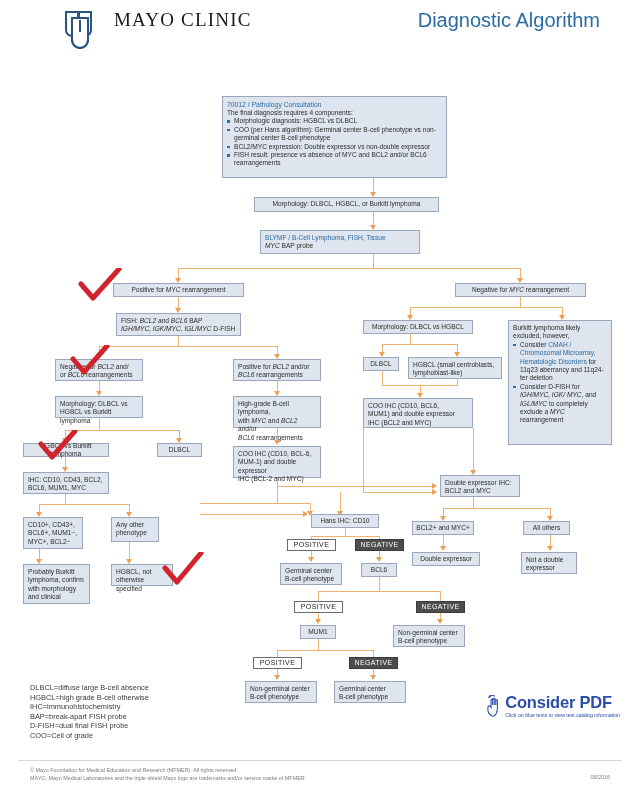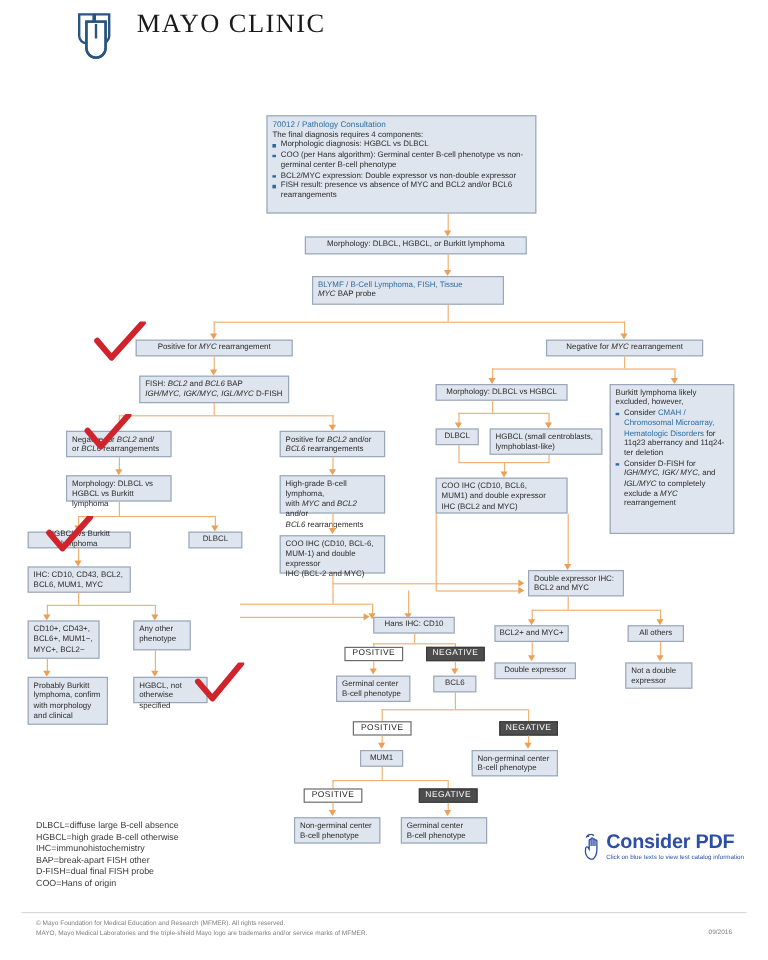--- a/index.html
+++ b/index.html
@@ -6,21 +6,21 @@
   body{
     width:640px;height:800px;position:relative;overflow:hidden;
     background:#ffffff;
     font-family:"Liberation Sans", sans-serif;
     color:#333;
   }
   
   #header{position:absolute;left:0;top:0;width:640px;height:64px;}
   #logo-shield{position:absolute;left:62px;top:8px;width:46px;height:46px;}
   #logo-text{position:absolute;left:114px;top:10px;}
-  #logo-mayo-clinic{font-family:"Liberation Serif", serif;font-size:22px;letter-spacing:1.2px;color:#1a1a1a;line-height:20px;}
+  #logo-mayo-clinic{font-family:"Liberation Serif", serif;font-size:19px;letter-spacing:1.2px;color:#1a1a1a;line-height:20px;}
   #logo-mml{font-size:12.5px;font-weight:bold;color:#111;line-height:15px;margin-top:1px;letter-spacing:-0.1px;}
   #title-block{position:absolute;right:40px;top:8px;text-align:right;color:#2b6ca3;font-size:20px;line-height:25px;}
   .title-line{white-space:nowrap;}
 
   
   .node{
     position:absolute;
     background:#dfe5ee;
     border:1px solid #9aa7ba;
     box-sizing:border-box;
@@ -81,20 +81,21 @@
       <path d="M17 4 h12 v18 a6 6 0 0 1 -12 0 z"></path>
       <path d="M10 10 h16 v22 a8 8 0 0 1 -16 0 z" fill="#ffffff"></path>
     </g>
     <path d="M10 10 h16 v22 a8 8 0 0 1 -16 0 z" fill="none" stroke="#2a5580" stroke-width="2"></path>
     <path d="M18 12 v12" stroke="#2a5580" stroke-width="2"></path>
   </svg>
   <div id="logo-text">
     <div id="logo-mayo-clinic">MAYO CLINIC</div>
   </div>
   <div id="title-block">
+    <div class="title-line">Diagnostic Algorithm</div>
   </div>
 </div>
 
 <div class="node" style="left:222px;top:96px;width:225px;height:82px;">
   <div class="bl" style="font-size:6.8px;line-height:9px;">70012 / Pathology Consultation</div>
   <div>The final diagnosis requires 4 components:</div>
   <ul class="bullets">
     <li>Morphologic diagnosis: HGBCL vs DLBCL</li>
     <li>COO (per Hans algorithm): Germinal center B-cell phenotype vs non-germinal center B-cell phenotype</li>
     <li>BCL2/MYC expression: Double expressor vs non-double expressor</li>
@@ -414,23 +415,23 @@
 </div>
 <div class="node" style="left:521px;top:552px;width:56px;height:22px;">
   <div>Not a double</div>
   <div>expressor</div>
 </div>
 
 <div id="legend">
   <div>DLBCL=diffuse large B-cell absence</div>
   <div>HGBCL=high grade B-cell otherwise</div>
   <div>IHC=immunohistochemistry</div>
-  <div>BAP=break-apart FISH other</div>
+  <div>BAP=break-apart FISH probe</div>
   <div>D-FISH=dual final FISH probe</div>
-  <div>COO=Hans of origin</div>
+  <div>COO=Cell of grade</div>
 </div>
 
 <div id="clickable">
   <svg id="hand-icon" viewBox="0 0 18 22">
     <path d="M7 21 C3 19 2.5 15 3 12 C3.2 10.6 4.6 10.3 5.2 11.3 L6 12.6 V5.2 C6 4.2 7.6 4.2 7.6 5.2 V10 V4 C7.6 3 9.2 3 9.2 4 V10 V4.8 C9.2 3.8 10.8 3.8 10.8 4.8 V10 V5.6 C10.8 4.6 12.4 4.6 12.4 5.6 V13 C12.4 17 11 19.6 9 21 Z" fill="none" stroke="#2b4ea8" stroke-width="1.1"></path>
     <path d="M3.5 3 A4 4 0 0 1 10 1.4" fill="none" stroke="#2b4ea8" stroke-width="1.1"></path>
     <circle cx="5" cy="1.6" r="1" fill="#2b4ea8"></circle>
   </svg>
   <div id="clickable-title">Consider PDF</div>
   <div id="clickable-sub">Click on blue texts to view test catalog information</div>

